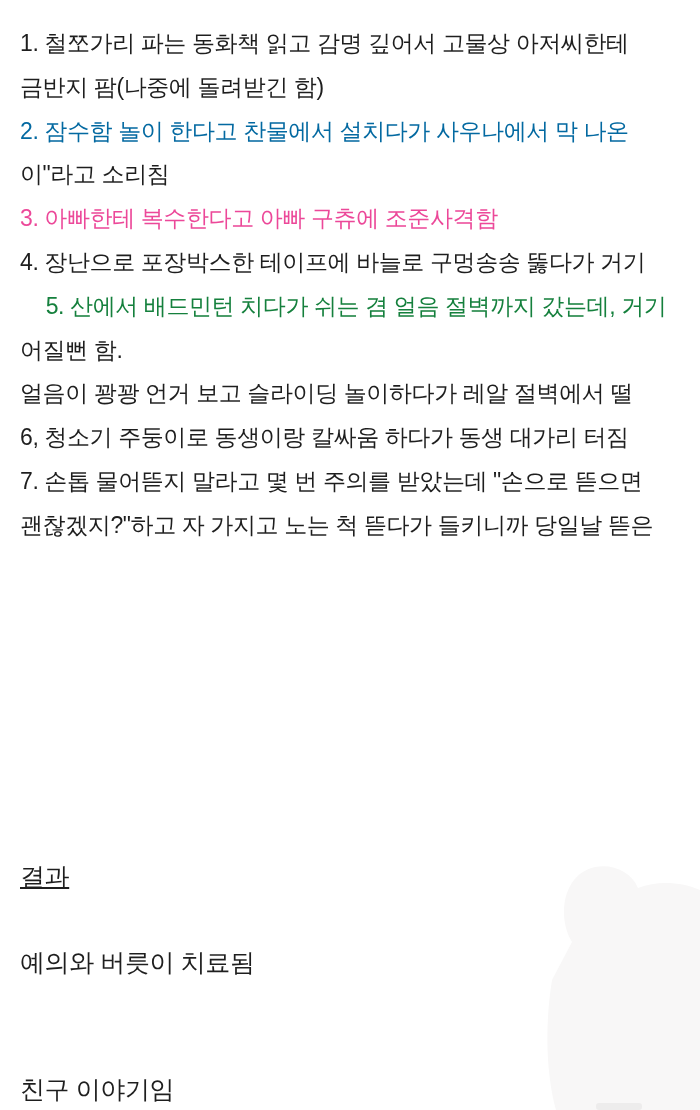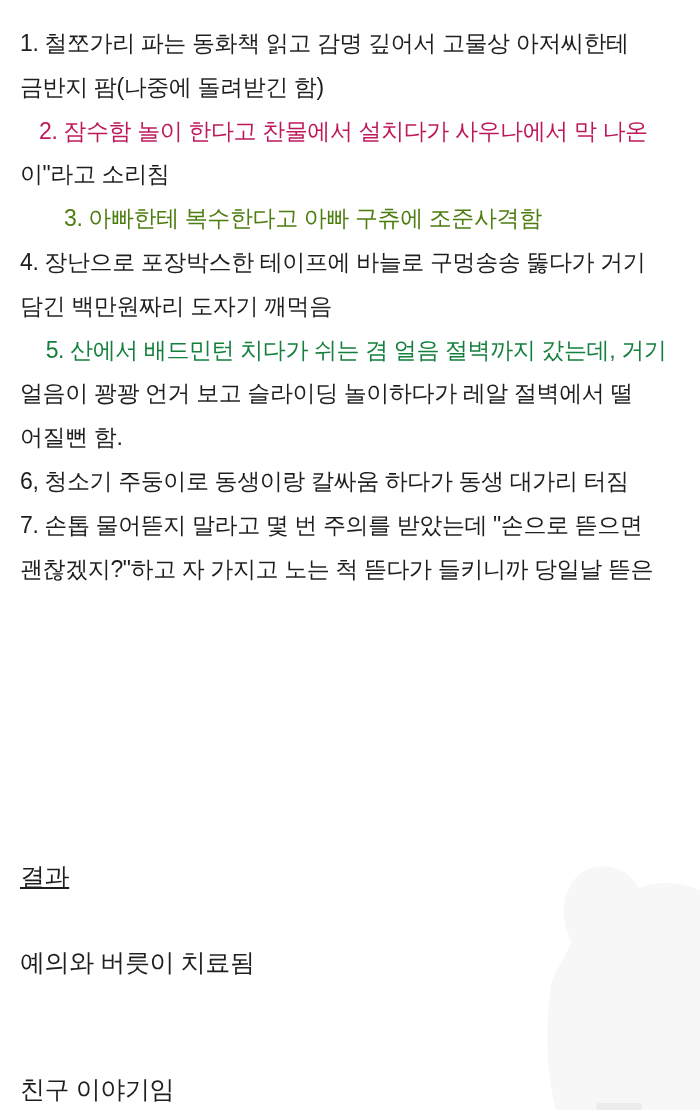--- a/index.html
+++ b/index.html
@@ -46,28 +46,27 @@
     height: 280px;
     pointer-events: none;
   }
 </style>
 </head>
 <body style="background: rgb(255, 255, 255);">
 
 <div class="story">
   <div class="story-line" style="color: rgb(30, 30, 30);">1. 철쪼가리 파는 동화책 읽고 감명 깊어서 고물상 아저씨한테</div>
   <div class="story-line" style="color: rgb(30, 30, 30);">금반지 팜(나중에 돌려받긴 함)</div>
-  <div class="story-line" style="color: #be185d; margin-left: 19px;">2. 잠수함 놀이 한다고 찬물에서 설치다가 사우나에서 막 나온</div>
+  <div class="story-line" style="color: #0369a1;">2. 잠수함 놀이 한다고 찬물에서 설치다가 사우나에서 막 나온</div>
   <div class="story-line" style="color: rgb(30, 30, 30);">이"라고 소리침</div>
-  <div class="story-line" style="color: #4d7c0f; margin-left: 44px;">3. 아빠한테 복수한다고 아빠 구츄에 조준사격함</div>
+  <div class="story-line" style="color: #ec4899;">3. 아빠한테 복수한다고 아빠 구츄에 조준사격함</div>
   <div class="story-line" style="color: rgb(30, 30, 30);">4. 장난으로 포장박스한 테이프에 바늘로 구멍송송 뚫다가 거기</div>
-  <div class="story-line" style="color: rgb(30, 30, 30);">담긴 백만원짜리 도자기 깨먹음</div>
   <div class="story-line" style="color: #15803d; text-align: center;">5. 산에서 배드민턴 치다가 쉬는 겸 얼음 절벽까지 갔는데, 거기</div>
+  <div class="story-line" style="color: rgb(30, 30, 30);">어질뻔 함.</div>
   <div class="story-line" style="color: rgb(30, 30, 30);">얼음이 꽝꽝 언거 보고 슬라이딩 놀이하다가 레알 절벽에서 떨</div>
-  <div class="story-line" style="color: rgb(30, 30, 30);">어질뻔 함.</div>
   <div class="story-line" style="color: rgb(30, 30, 30);">6, 청소기 주둥이로 동생이랑 칼싸움 하다가 동생 대가리 터짐</div>
   <div class="story-line" style="color: rgb(30, 30, 30);">7. 손톱 물어뜯지 말라고 몇 번 주의를 받았는데 "손으로 뜯으면</div>
   <div class="story-line" style="color: rgb(30, 30, 30);">괜찮겠지?"하고 자 가지고 노는 척 뜯다가 들키니까 당일날 뜯은</div>
 </div>
 
 <div class="abs-line result-label" style="color: rgb(30, 30, 30); text-decoration: underline;">결과</div>
 <div class="abs-line result-text" style="color: rgb(30, 30, 30);">예의와 버릇이 치료됨</div>
 <div class="abs-line footer-text" style="color: rgb(30, 30, 30);">친구 이야기임</div>
 
 <svg class="watermark" viewBox="0 0 180 280" xmlns="http://www.w3.org/2000/svg">

